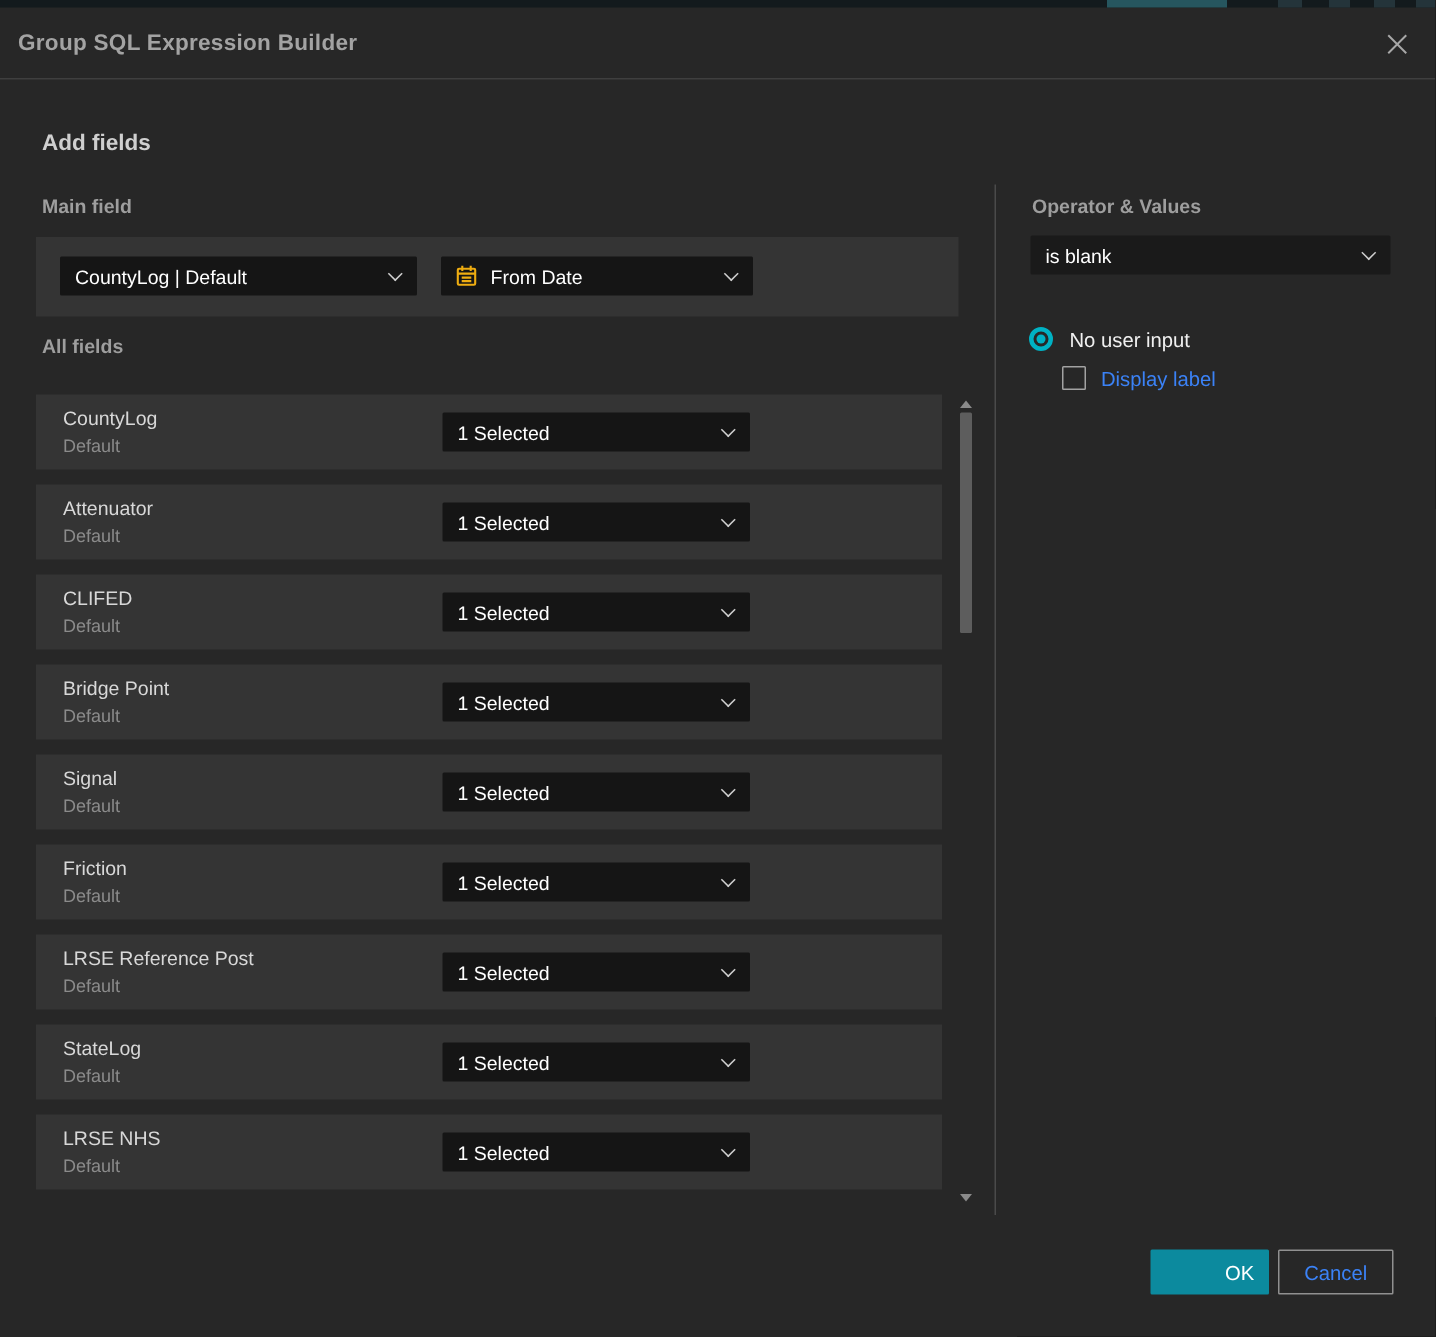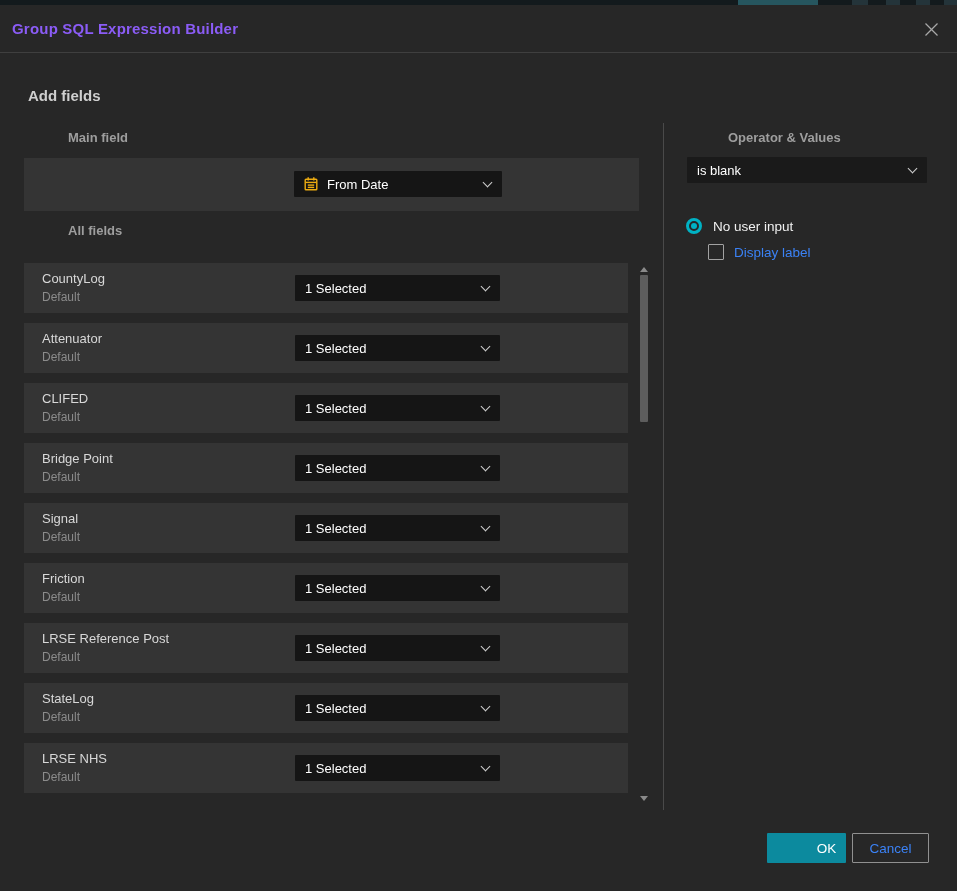--- a/index.html
+++ b/index.html
@@ -17,29 +17,29 @@
   .frag.f3{left:886px;width:14px;background:#24343a;}
   .frag.f4{left:916px;width:14px;background:#24343a;}
   .frag.f5{left:944px;width:13px;background:#24343a;}
 
   
   .dlg-header{
     position:absolute;left:0;top:5px;width:957px;height:48px;
     border-bottom:1px solid #3f3f3f;box-sizing:border-box;
     display:flex;align-items:center;
   }
-  .dlg-title{margin-left:12px;font-size:15px;font-weight:bold;color:#8b5cf6;letter-spacing:.2px;}
+  .dlg-title{margin-left:12px;font-size:15px;font-weight:bold;color:#a3a3a3;letter-spacing:.2px;}
   .close-btn{
     position:absolute;right:14px;top:12px;width:24px;height:24px;
     display:flex;align-items:center;justify-content:center;cursor:pointer;
   }
   .close-btn svg{stroke:#a8a8a8;stroke-width:1.3;}
 
   .h-add-fields{position:absolute;left:28px;top:87px;font-size:15px;font-weight:bold;color:#cfcfcf;}
-  .sub-label{position:absolute;font-size:13px;font-weight:bold;color:#9e9e9e;margin-left:40px;}
+  .sub-label{position:absolute;font-size:13px;font-weight:bold;color:#9e9e9e;}
   .lbl-main-field{left:28px;top:130px;}
   .lbl-all-fields{left:28px;top:223px;}
   .lbl-operator{left:688px;top:130px;}
 
   
   .select{
     position:relative;background:#151515;height:26px;box-sizing:border-box;
     display:flex;align-items:center;cursor:pointer;border-radius:1px;
   }
   .select .select-text{color:#ffffff;font-size:13px;padding-left:10px;white-space:nowrap;overflow:hidden;}
@@ -116,20 +116,24 @@
         <line x1="1.5" y1="1.5" x2="13.5" y2="13.5"></line>
         <line x1="13.5" y1="1.5" x2="1.5" y2="13.5"></line>
       </svg>
     </span>
   </div>
 
   <div class="h-add-fields">Add fields</div>
 
   <div class="sub-label lbl-main-field">Main field</div>
   <div class="main-panel">
+    <div class="select main-select-1">
+      <span class="select-text">CountyLog | Default</span>
+      <span class="chevron"></span>
+    </div>
     <div class="select main-select-2">
       <span class="cal">
         <svg width="16" height="16" viewBox="0 0 16 16" fill="none" stroke="var(--calendar-amber)" stroke-width="1.4">
           <rect x="2.2" y="3.2" width="11.6" height="10.6" rx="0.8"></rect>
           <line x1="5.2" y1="1.2" x2="5.2" y2="4.6"></line>
           <line x1="10.8" y1="1.2" x2="10.8" y2="4.6"></line>
           <line x1="2.4" y1="6.4" x2="13.6" y2="6.4"></line>
           <line x1="4.8" y1="9.1" x2="11.2" y2="9.1"></line>
           <line x1="4.8" y1="11.4" x2="11.2" y2="11.4"></line>
         </svg>

